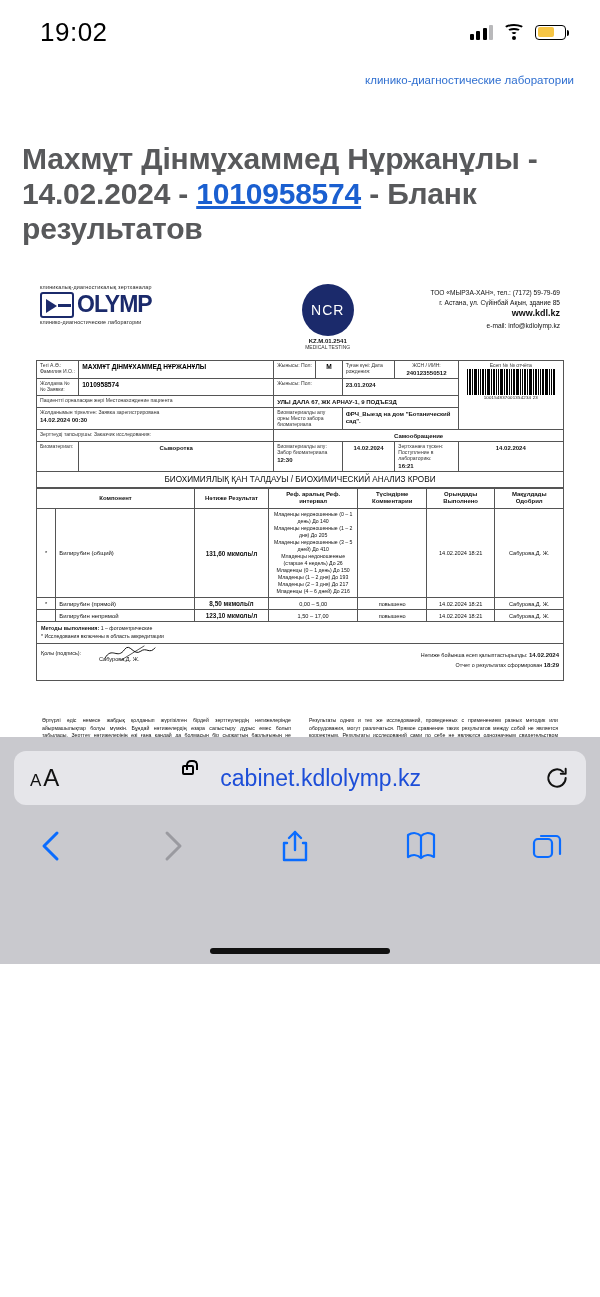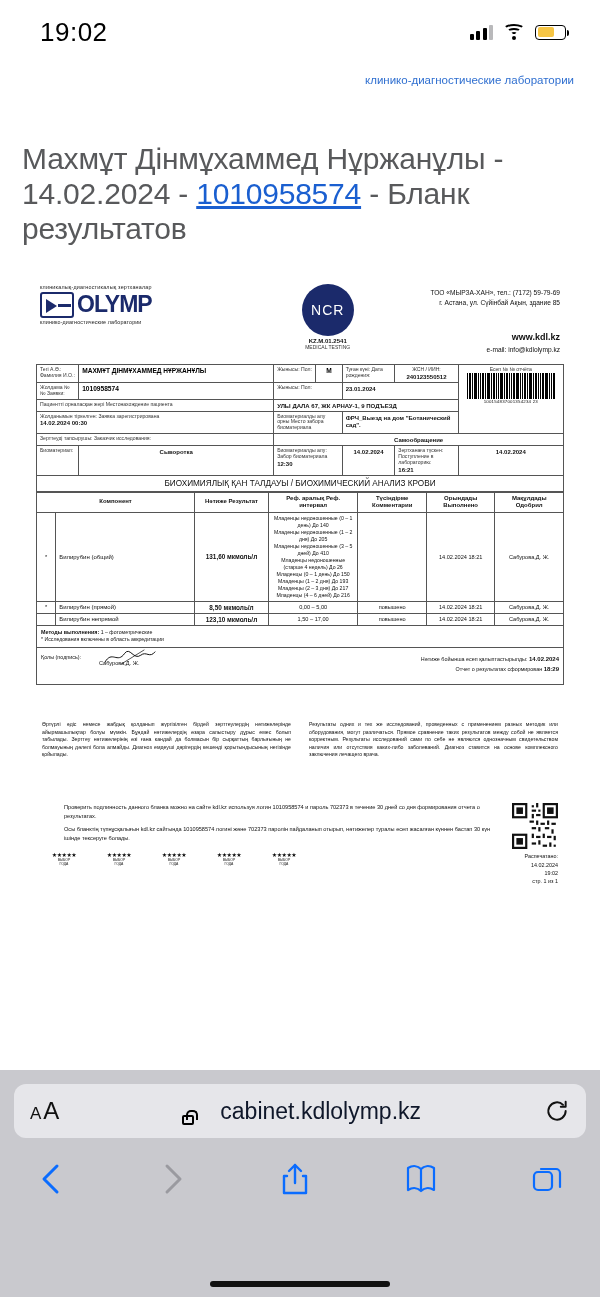--- a/index.html
+++ b/index.html
@@ -2,21 +2,21 @@
 <html><head>
 <meta charset="utf-8">
 <style>
   * { box-sizing: border-box; margin: 0; padding: 0; }
   html, body {
     width: 600px; height: 1297px;
     background: #ffffff;
     font-family: "Liberation Sans", sans-serif;
     overflow: hidden;
   }
-  .screen { position: relative; width: 600px; height: 1297px; background:#fff; }
+  .screen { position: relative; width: 600px; height: 964px; background:#fff; }
 
   
   .statusbar {
     height: 64px; display:flex; align-items:center; justify-content:space-between;
     padding: 0 34px 0 40px;
   }
   .status-time { font-size: 26px; color:#000; letter-spacing: .5px; }
   .status-right { display:flex; align-items:center; gap:10px; }
   .sig { display:flex; align-items:flex-end; gap:2.5px; height:16px; }
   .sig i { display:block; width:4px; background:#000; border-radius:1px; }
@@ -33,21 +33,21 @@
     width:4px;height:4px;background:#000;border-radius:50%; }
   .batt { width:31px;height:15px;border:1.5px solid #000;border-radius:4px;position:relative; }
   .batt::after{content:"";position:absolute;right:-4px;top:4px;width:2px;height:6px;background:#000;border-radius:0 2px 2px 0;}
   .batt i{position:absolute;left:1.5px;top:1.5px;bottom:1.5px;width:16px;background:#f6c544;border-radius:2px;}
 
   
   .page { padding: 0 22px; }
   .brandline { text-align:right; color:#2f6fd0; font-size:11.5px; padding-right: 4px; margin-top: 10px;}
   .doc-title {
     margin-top: 56px;
-    font-size: 30px; line-height: 1.16; color:#58595b; font-weight: 400;
+    font-size: 30px; line-height: 1.16; color:#58595b; font-weight: 700;
     letter-spacing: -0.2px;
   }
   .doc-title a { color:#1a5fd0; text-decoration: underline; }
 
   
   .blank { margin: 34px 14px 0 14px; color:#111; }
   .bhead { display:flex; align-items:flex-start; justify-content:space-between; padding: 4px 4px 10px 4px;}
   .logo-left { width: 185px; }
   .logo-left .kk { font-size:5.4px; letter-spacing:.2px; color:#222; }
   .logo-word { display:flex; align-items:center; gap:3px; margin:1px 0; }
@@ -56,21 +56,21 @@
     border-left:11px solid #1b2a6b;border-top:7px solid transparent;border-bottom:7px solid transparent;}
   .logo-mark::after{content:"";position:absolute;left:16px;top:10px;width:13px;height:3px;background:#1b2a6b;}
   .logo-text { font-size:23px; font-weight:700; color:#1b2a6b; letter-spacing:-1px; font-family:"Liberation Sans",sans-serif;}
   .logo-left .ru { font-size:5.4px; color:#222; letter-spacing:.1px;}
   .logo-mid { text-align:center; width:110px; }
   .ncr { width:52px;height:52px;border-radius:50%;background:#1b2a6b;color:#fff;margin:0 auto;
     display:flex;align-items:center;justify-content:center;font-size:14px;font-weight:400;letter-spacing:1px;}
   .logo-mid .m1{font-size:6px;margin-top:2px;font-weight:700;}
   .logo-mid .m2{font-size:5px;color:#333;}
   .logo-right { text-align:right; font-size:6.6px; line-height:1.45; color:#111; padding-top:4px;}
-  .logo-right .www { font-size:9px; font-weight:700;margin-top:24px; }
+  .logo-right .www { font-size:9px; font-weight:700; }
 
   table.grid { width:100%; border-collapse:collapse; font-size:6.2px; }
   table.grid td { border:0.6px solid #555; padding:2px 3px; vertical-align:top; }
   .lbl { font-size:5.1px; color:#333; display:block; line-height:1.15;}
   .val { font-size:6.6px; font-weight:700; color:#000; }
   .val-sm { font-size:6px; font-weight:700;}
   .center { text-align:center; }
   .bar { display:flex; gap:1px; align-items:flex-end; justify-content:center; height:26px; }
   .bar i { display:block; background:#000; height:26px; }
   .barnum { font-size:4.4px; text-align:center; letter-spacing:.2px;}
@@ -110,21 +110,21 @@
   
   .browserbar {
     position:absolute; left:0; right:0; bottom:0; height:227px; background:#c9c9ce;
   }
   .urlbar {
     margin: 14px 14px 0 14px; height:54px; background:#e6e6ea; border-radius:12px;
     display:flex; align-items:center; padding: 0 16px; justify-content:space-between;
   }
   .aa { font-size:17px; color:#111; display:flex; align-items:baseline; gap:2px;}
   .aa span.big{font-size:24px;}
-  .urltext { display:flex; align-items:flex-end; gap:26px; font-size:23px; color:#0f172a; }
+  .urltext { display:flex; align-items:flex-start; gap:26px; font-size:23px; color:#1d4ed8; }
   .lock { width:12px;height:10px;border:2px solid #000;border-radius:2px;position:relative; }
   .lock::before{content:"";position:absolute;left:2px;top:-7px;width:8px;height:8px;border:2px solid #000;border-bottom:none;border-radius:5px 5px 0 0;}
   .reload { width:26px;height:26px;position:relative; }
   .tabbar { display:flex; align-items:center; justify-content:space-between; padding: 24px 38px 0 38px;}
   .tabbar .ic { color:#0a6cff; }
   .tabbar .ic.dim { color:#9a9aa0; }
   .homebar { position:absolute; bottom:10px; left:50%; transform:translateX(-50%); width:180px;height:6px;background:#111;border-radius:3px;}
 </style>
 </head>
 <body>

